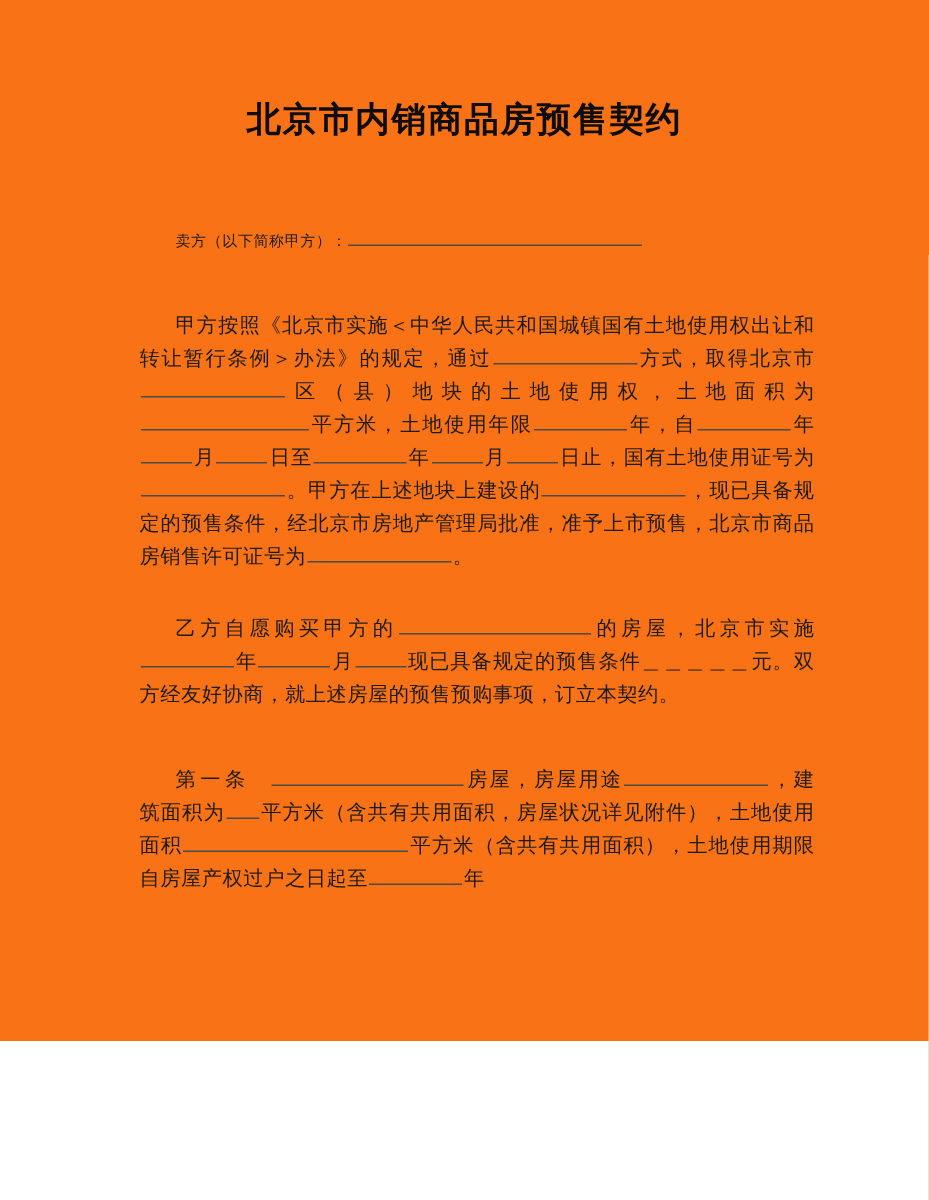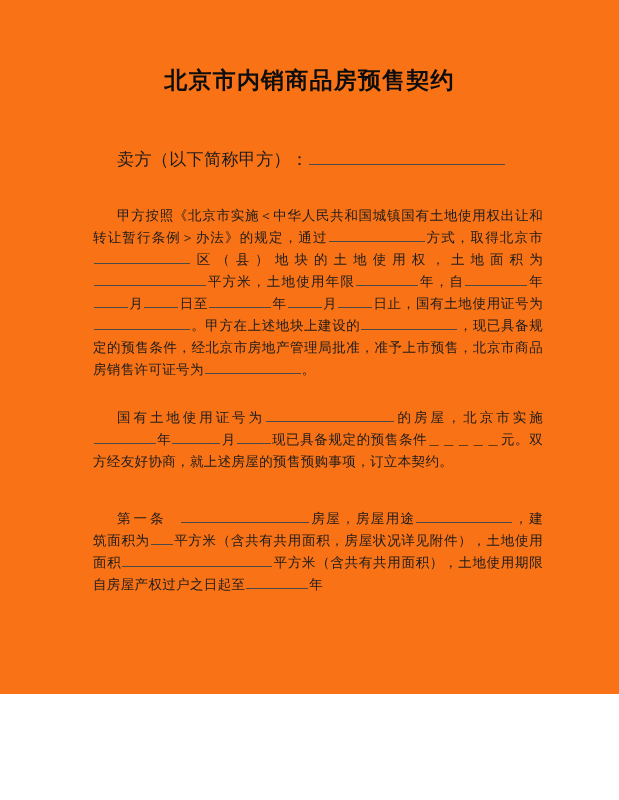--- a/index.html
+++ b/index.html
@@ -41,21 +41,21 @@
   }
 
   .body-block {
     position: absolute;
     left: 93px;
     top: 150px;
     width: 450px;
   }
 
   .party-line {
-    font-size: 17px;
+    font-size: 10px;
     line-height: 19px;
     letter-spacing: 0.4px;
     white-space: nowrap;
     margin: 0 0 0 0;
     padding-left: 24px;
   }
   .party-line.second { margin-top: 21px; }
 
   .para {
     font-size: 13.5px;
@@ -108,20 +108,20 @@
       <span>卖方（以下简称甲方）：</span><span class="blank b-party"></span>
     </div>
 
 
     <div class="gap-lg"></div>
 
     <p class="para indent"><span>甲方按照《北京市实施＜中华人民共和国城镇国有土地使用权出让和转让暂行条例＞办法》的规定，通过</span><span class="blank b-xl"></span><span>方式，取得北京市</span><span class="blank b-xl"></span><span>区（县）地块的土地使用权，土地面积为</span><span class="blank b-xxl"></span><span>平方米，土地使用年限</span><span class="blank b-m"></span><span>年，自</span><span class="blank b-m"></span><span>年</span><span class="blank b-xs"></span><span>月</span><span class="blank b-xs"></span><span>日至</span><span class="blank b-m"></span><span>年</span><span class="blank b-xs"></span><span>月</span><span class="blank b-xs"></span><span>日止，国有土地使用证号为</span><span class="blank b-xl"></span><span>。甲方在上述地块上建设的</span><span class="blank b-xl"></span><span>，现已具备规定的预售条件，经北京市房地产管理局批准，准予上市预售，北京市商品房销售许可证号为</span><span class="blank b-xl"></span><span>。</span></p>
 
     <div class="gap-md"></div>
 
-    <p class="para indent"><span>国有土地使用证号为</span><span class="blank b-huge"></span><span>的房屋，北京市实施</span><span class="blank b-m"></span><span>年</span><span class="blank b-s"></span><span>月</span><span class="blank b-xs"></span><span>现已具备规定的预售条件</span><span class="dashed-blank">＿＿＿＿＿</span><span>元。双方经友好协商，就上述房屋的预售预购事项，订立本契约。</span></p>
+    <p class="para indent"><span>乙方自愿购买甲方的</span><span class="blank b-huge"></span><span>的房屋，北京市实施</span><span class="blank b-m"></span><span>年</span><span class="blank b-s"></span><span>月</span><span class="blank b-xs"></span><span>现已具备规定的预售条件</span><span class="dashed-blank">＿＿＿＿＿</span><span>元。双方经友好协商，就上述房屋的预售预购事项，订立本契约。</span></p>
 
     <div class="gap-lg"></div>
 
     <p class="para indent"><span class="clause-label">第一条</span><span class="clause-spacer"></span><span class="blank b-huge"></span><span>房屋，房屋用途</span><span class="blank b-xl"></span><span>，建筑面积为</span><span class="blank b-xxs"></span><span>平方米（含共有共用面积，房屋状况详见附件），土地使用面积</span><span class="blank b-wide"></span><span>平方米（含共有共用面积），土地使用期限自房屋产权过户之日起至</span><span class="blank b-m"></span><span>年</span></p>
 
   </div>
 </div>
 
 </body></html>

